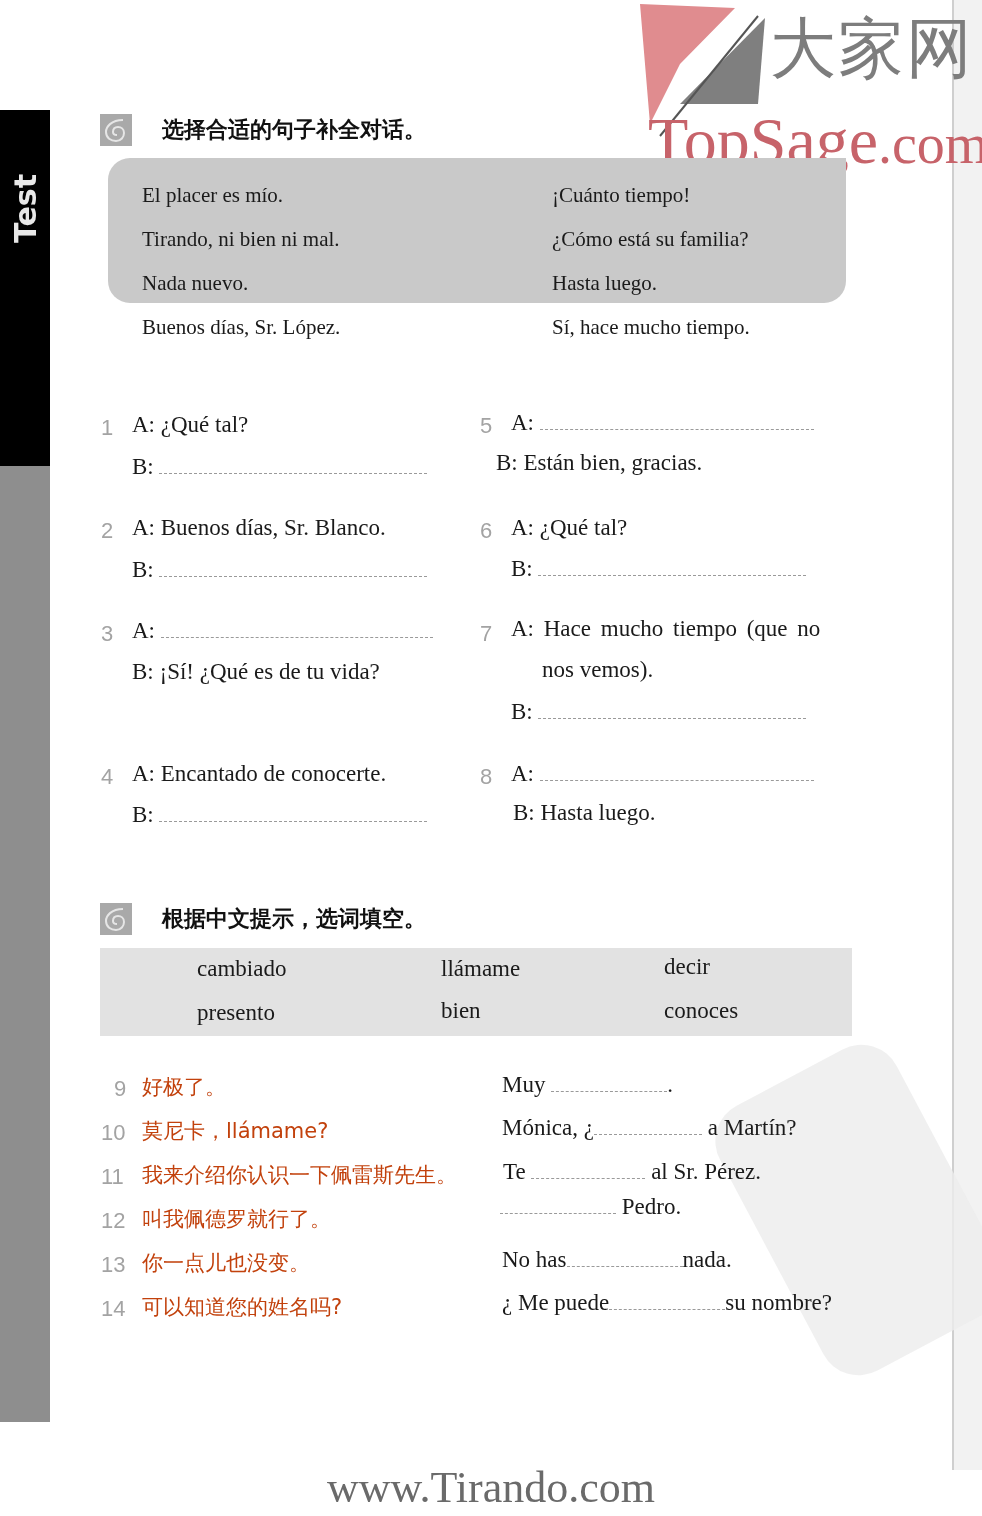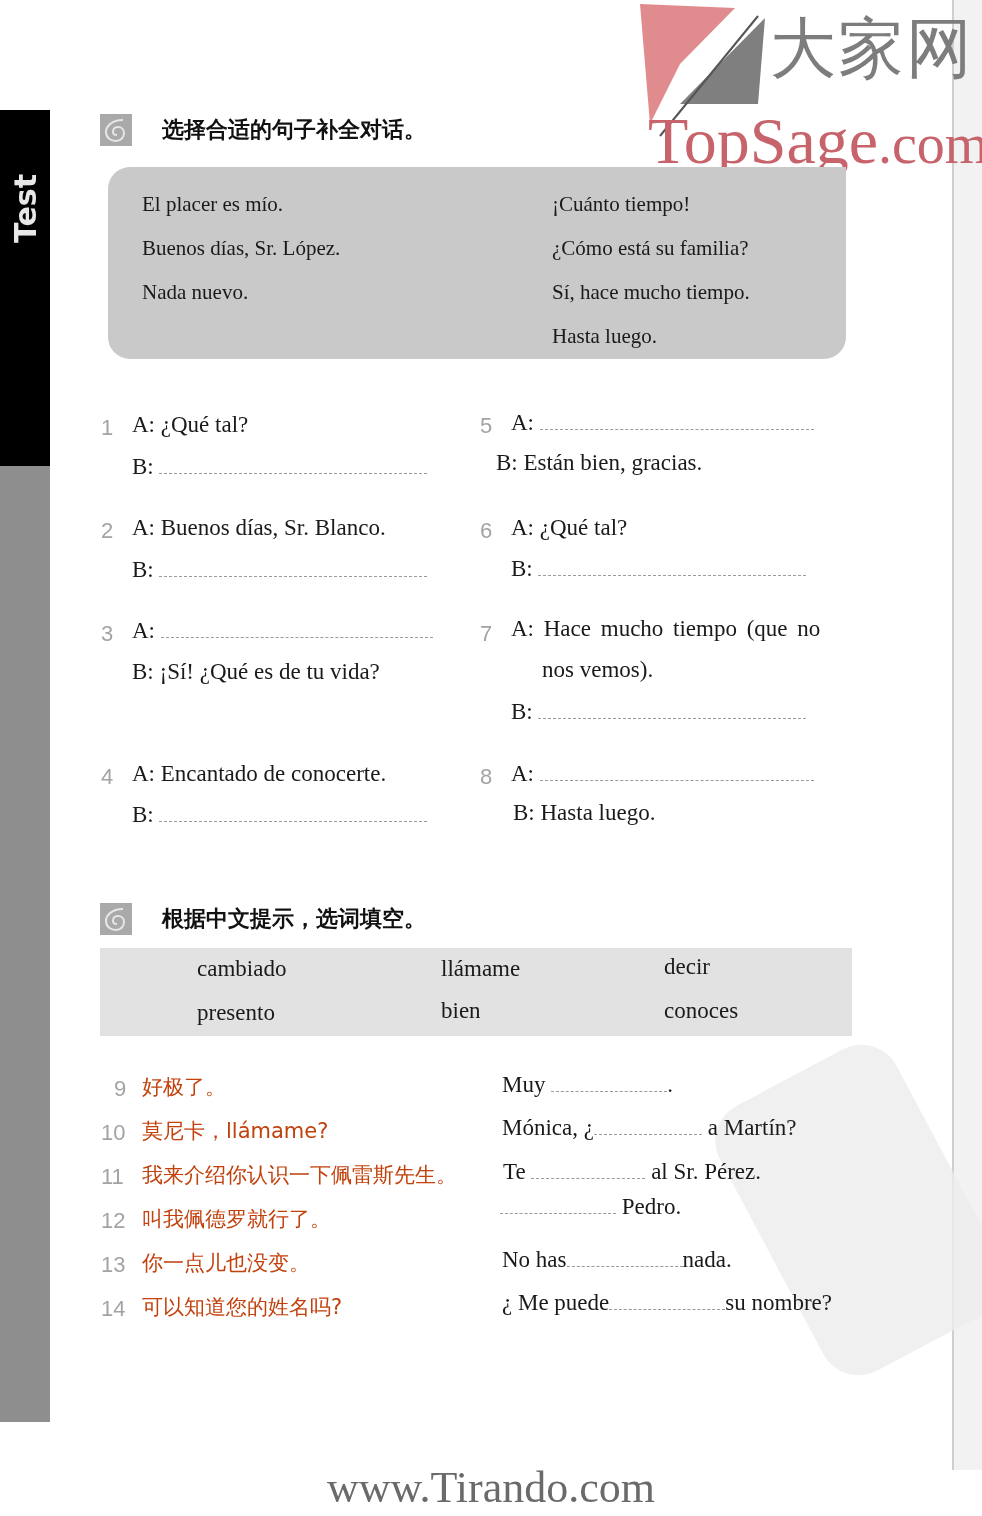--- a/index.html
+++ b/index.html
@@ -45,24 +45,23 @@
   .sec-head { position: absolute; left: 100px; display: flex; align-items: center; }
   .sec-icon {
     width: 32px; height: 32px; background: #a9a9a9; margin-right: 30px;
     display: flex; align-items: center; justify-content: center;
   }
   .sec-title {
     font-family: "DejaVu Sans", sans-serif; font-weight: bold; font-size: 22px; color: #111; text-align: right;
   }
   
   .box1 {
-    position: absolute; left: 108px; top: 158px; width: 738px; height: 192px;
+    position: absolute; left: 108px; top: 158px; width: 738px; height: 145px;
     background: #c9c9c9; border-radius: 0 0 22px 22px;
     border-top-left-radius: 22px;
-    margin-top: 9px;
   }
   .box1 .col { position: absolute; top: 22px; }
   .box1 .col div { font-size: 21px; height: 44px; line-height: 30px; }
   .box1 .left { left: 34px; }
   .box1 .right { left: 444px; }
   .num {
     position: absolute; font-family: "Liberation Sans", sans-serif; font-size: 22px; color: #a3a3a3;
   }
   .line { position: absolute; font-size: 23px; white-space: nowrap; }
   .blank {
@@ -105,28 +104,29 @@
     <svg width="26" height="26" viewBox="0 0 26 26">
         <path d="M20 3 C8 3 3 10 3 15 C3 21 8 24 13 24 C18 24 21 20 21 16 C21 12 18 10 15 10 C12 10 10 12 10 15 C10 17 12 18 14 18" fill="none" stroke="#e6e6e6" stroke-width="2"></path>
       </svg>
   </div>
   <div class="sec-title">选择合适的句子补全对话。</div>
 </div>
 
 <div class="box1">
   <div class="col left">
     <div>El placer es mío.</div>
+    <div>Tirando, ni bien ni mal.</div>
+    <div>Nada nuevo.</div>
     <div>Buenos días, Sr. López.</div>
-    <div>Nada nuevo.</div>
   </div>
   <div class="col right">
     <div>¡Cuánto tiempo!</div>
     <div>¿Cómo está su familia?</div>
+    <div>Hasta luego.</div>
     <div>Sí, hace mucho tiempo.</div>
-    <div>Hasta luego.</div>
   </div>
 </div>
 
 <div>
   <span class="num" style="left:101px;top:415px">1</span>
   <span class="line" style="left:132px;top:412px">A: ¿Qué tal?</span>
   <span class="line" style="left:132px;top:454px"><span>B:</span> <span class="blank" style="width:268px"></span></span>
 </div>
 <div>
   <span class="num" style="left:101px;top:518px">2</span>

